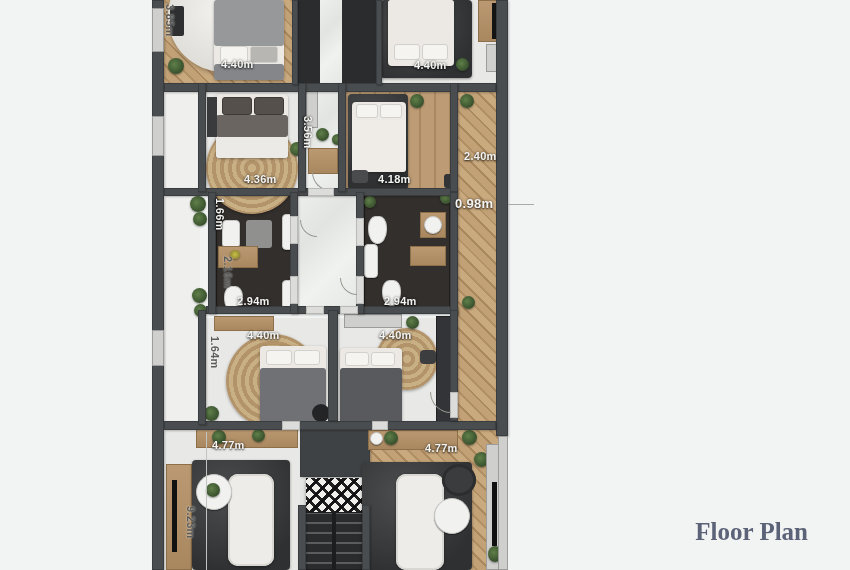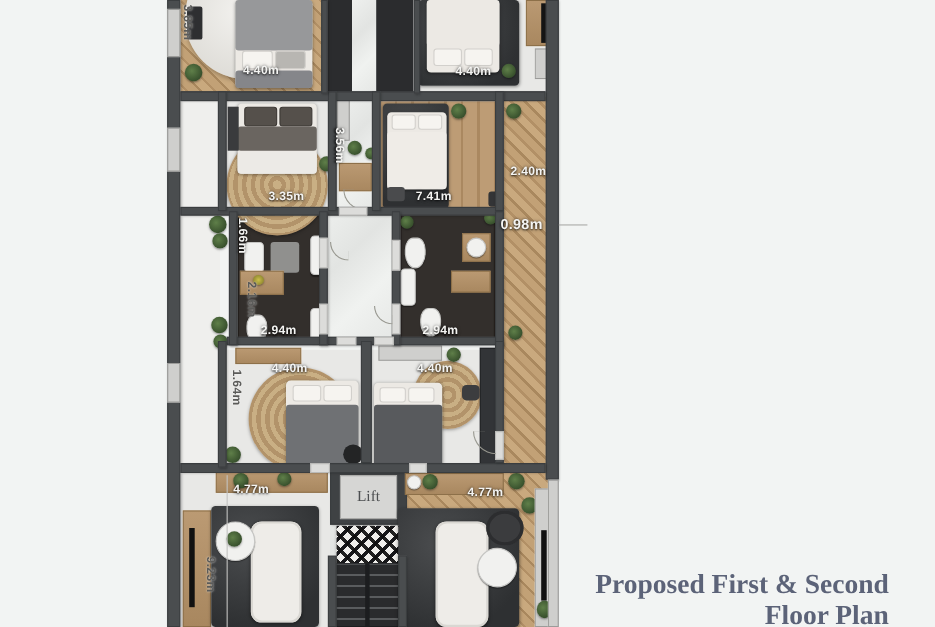--- a/index.html
+++ b/index.html
@@ -165,23 +165,20 @@
   <div class="abs" style="left:172px;top:480px;width:5px;height:72px;background:#111;"></div>
   <div class="abs wood-plain" style="left:196px;top:428px;width:102px;height:20px;"></div>
   <div class="abs plant" style="left:212px;top:430px;width:14px;height:14px;"></div>
   <div class="abs plant" style="left:252px;top:429px;width:13px;height:13px;"></div>
   <div class="abs rug-dark" style="left:192px;top:460px;width:98px;height:110px;"></div>
   <div class="abs sofa" style="left:228px;top:474px;width:46px;height:92px;"></div>
   <div class="abs white-fix circle" style="left:196px;top:474px;width:34px;height:34px;"></div>
   <div class="abs plant" style="left:206px;top:483px;width:14px;height:14px;"></div>
 
   <div class="abs wall dk" style="left:300px;top:425px;width:70px;height:52px;"></div>
-  <div class="abs lift-label" style="left:309px;top:432px;width:52px;height:40px;background:#d6d6d4;box-shadow:inset 0 0 0 1px #a9a9a7;">
-    <span>Lift</span>
-  </div>
   <div class="abs liftrug" style="left:306px;top:478px;width:58px;height:34px;"></div>
   <div class="abs stairs" style="left:304px;top:512px;width:62px;height:58px;"></div>
   <div class="abs" style="left:332px;top:512px;width:4px;height:58px;background:#1c1d1f;"></div>
 
   <div class="abs wood-plain" style="left:368px;top:430px;width:90px;height:20px;"></div>
   <div class="abs plant" style="left:384px;top:431px;width:14px;height:14px;"></div>
   <div class="abs white-fix circle" style="left:370px;top:432px;width:11px;height:11px;"></div>
   <div class="abs rug-dark" style="left:362px;top:462px;width:110px;height:108px;"></div>
   <div class="abs sofa" style="left:396px;top:474px;width:48px;height:96px;"></div>
   <div class="abs circle" style="left:442px;top:464px;width:34px;height:32px;background:#3b3c3e;box-shadow:inset 0 0 0 3px #2c2d2f;"></div>
@@ -230,33 +227,32 @@
   <div class="abs win" style="left:152px;top:8px;width:12px;height:44px;"></div>
   <div class="abs win" style="left:152px;top:116px;width:12px;height:40px;"></div>
   <div class="abs win" style="left:152px;top:330px;width:12px;height:36px;"></div>
   <div class="abs dline" style="left:508px;top:204px;width:26px;height:1px;"></div>
   <div class="abs dline" style="left:206px;top:432px;width:1px;height:138px;background:#c2c2c0;"></div>
 
   <div class="dim v dark" style="left:164px;top:4px;">3.85m</div>
   <div class="dim" style="left:221px;top:58px;">4.40m</div>
   <div class="dim" style="left:414px;top:59px;">4.40m</div>
   <div class="dim v" style="left:302px;top:116px;">3.56m</div>
-  <div class="dim" style="left:244px;top:173px;">3.35m</div>
-  <div class="dim" style="left:378px;top:173px;">7.41m</div>
+  <div class="dim" style="left:244px;top:173px;">4.36m</div>
+  <div class="dim" style="left:378px;top:173px;">4.18m</div>
   <div class="dim" style="left:464px;top:150px;">2.40m</div>
   <div class="dim lg" style="left:455px;top:196px;">0.98m</div>
   <div class="dim v" style="left:214px;top:198px;">1.66m</div>
   <div class="dim v dark" style="left:222px;top:256px;">2.16m</div>
   <div class="dim" style="left:237px;top:295px;">2.94m</div>
   <div class="dim" style="left:384px;top:295px;">2.94m</div>
   <div class="dim" style="left:247px;top:329px;">4.40m</div>
   <div class="dim" style="left:379px;top:329px;">4.40m</div>
   <div class="dim v dark" style="left:209px;top:336px;">1.64m</div>
   <div class="dim" style="left:212px;top:439px;">4.77m</div>
   <div class="dim" style="left:425px;top:442px;">4.77m</div>
   <div class="dim v dark" style="left:185px;top:506px;">9.23m</div>
 
   <div class="title">
-    <div>Proposed First &amp; Second</div>
     <div>Floor Plan</div>
   </div>
 
 </div>
 
 </body></html>

